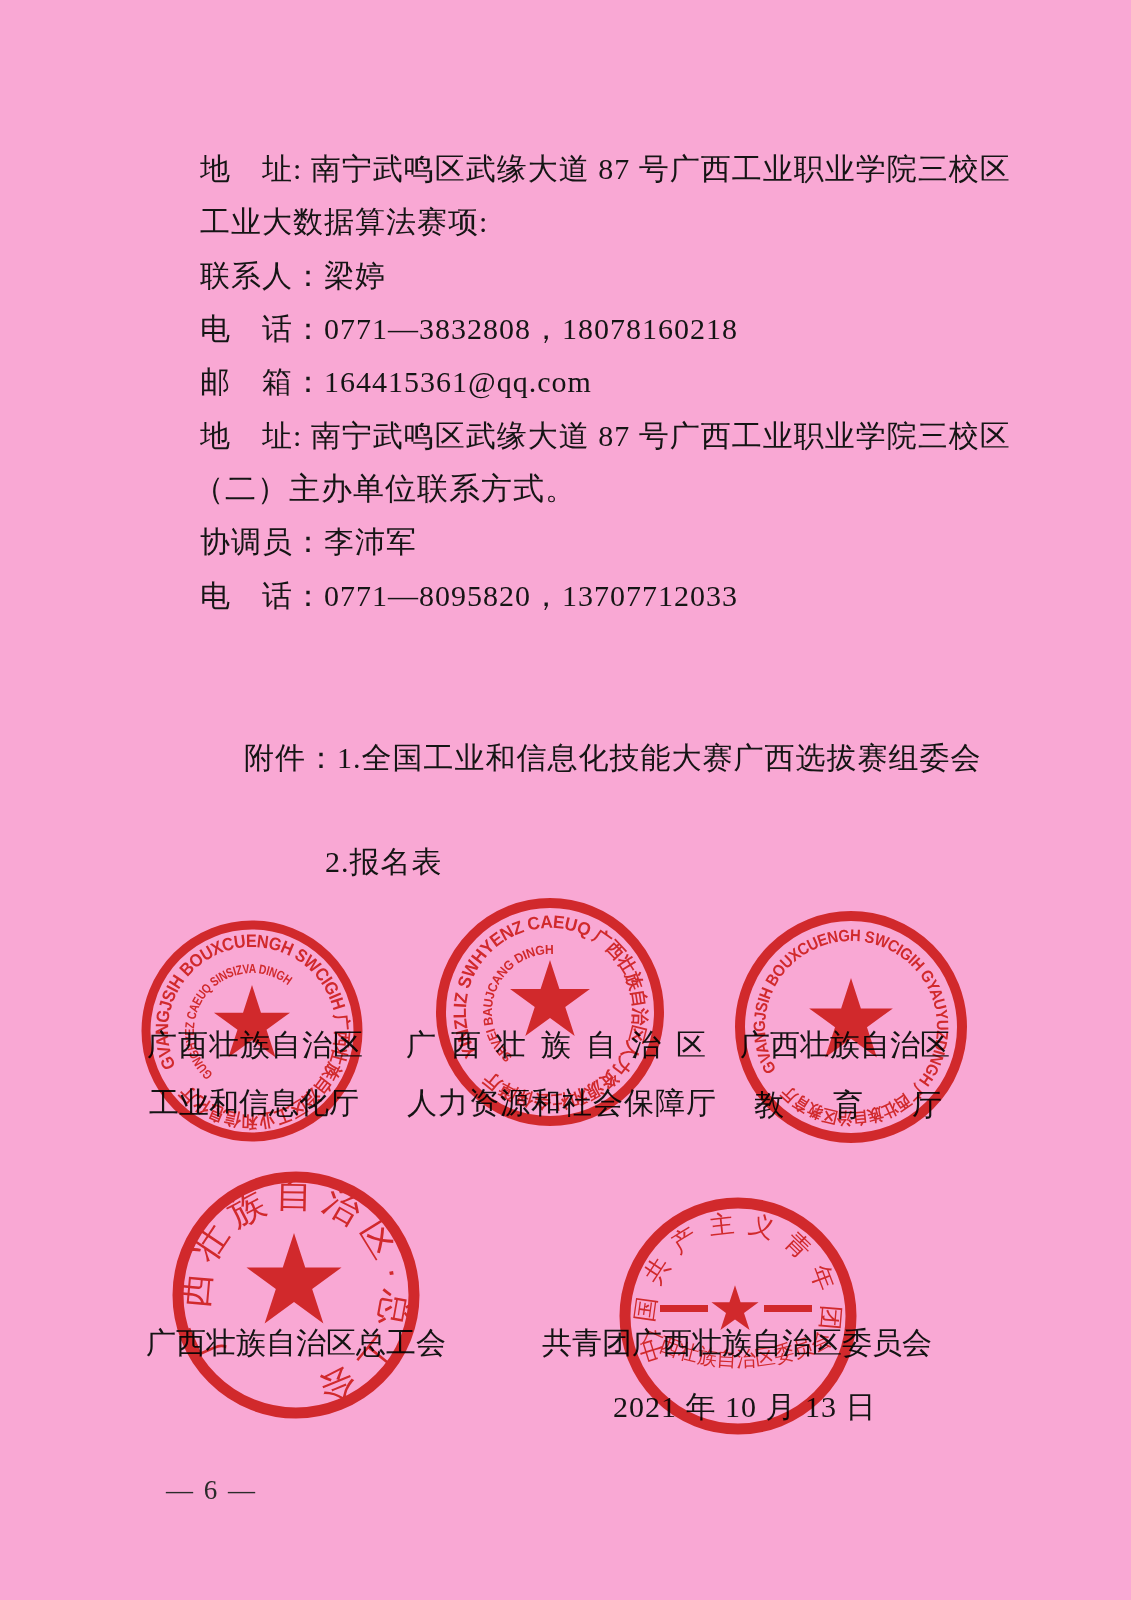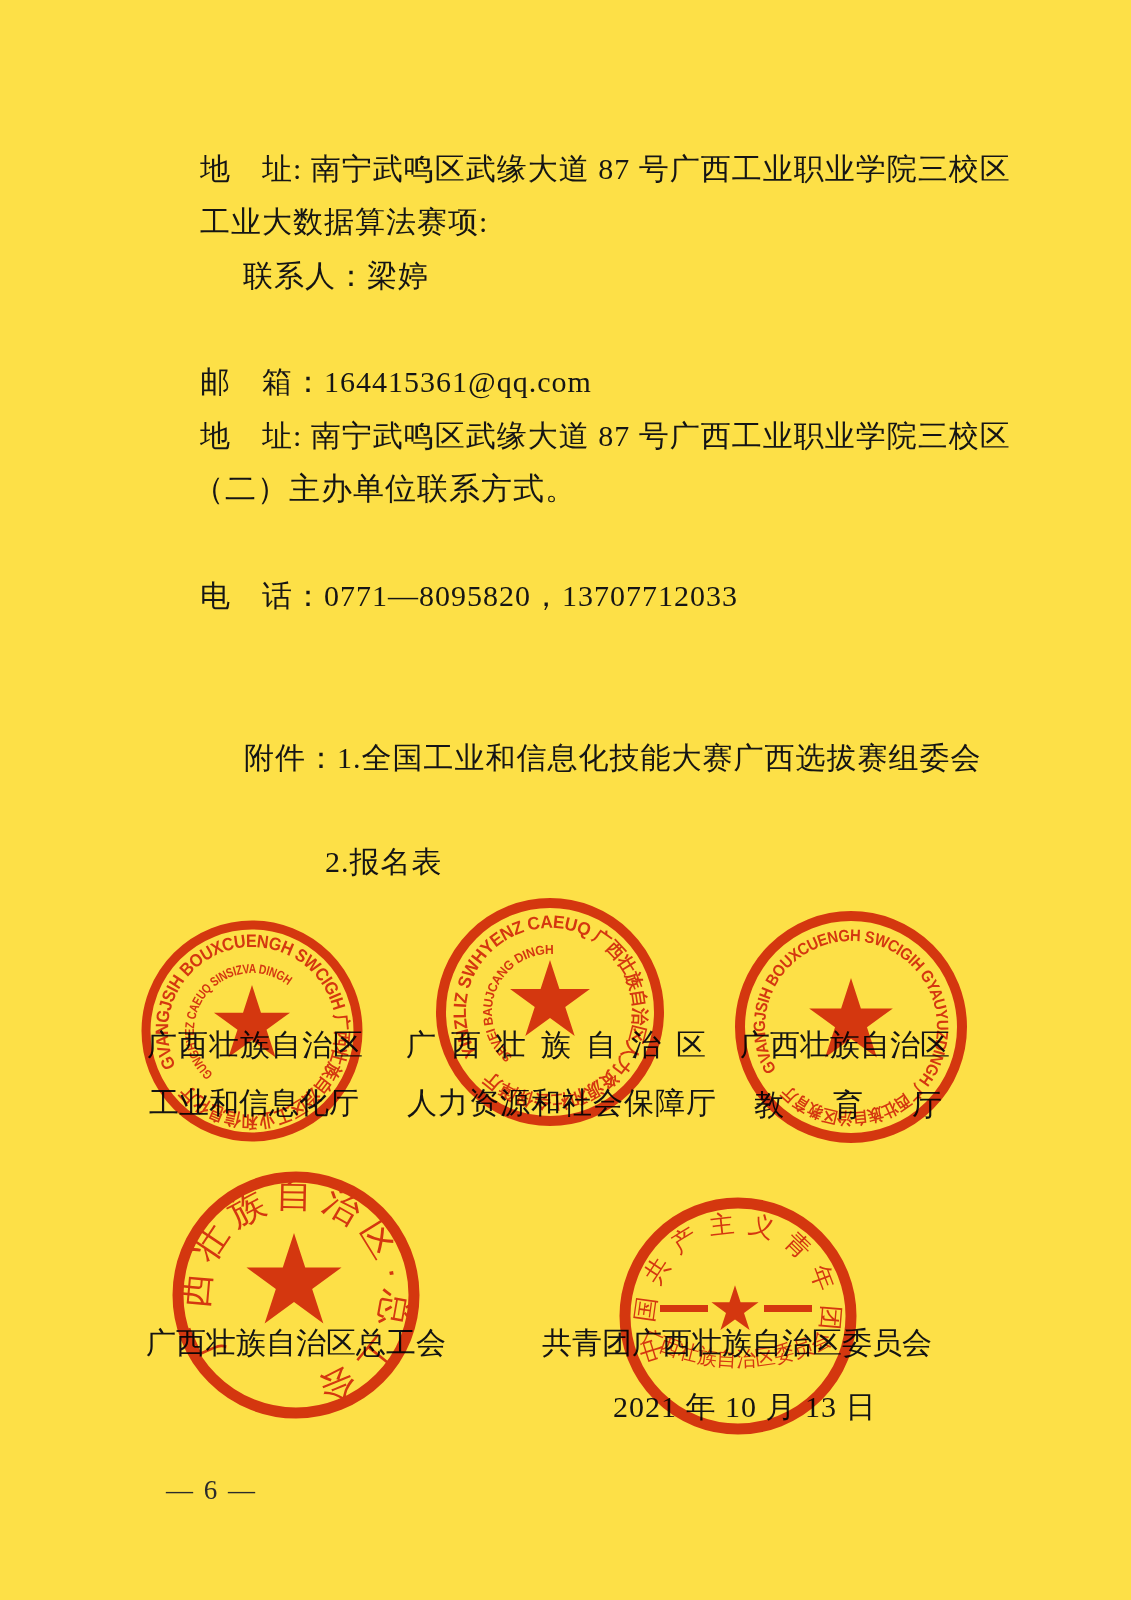--- a/index.html
+++ b/index.html
@@ -3,33 +3,33 @@
 <meta charset="utf-8">
 <style>
   :root{
     --red:#d2291e;
     --ink:#151515;
   }
   html,body{margin:0;padding:0;background:#ffffff;}
   .page{
     position:relative;
     width:1131px;height:1600px;
-    background:#fde047;
+    background:#f9a8d4;
     overflow:hidden;
     font-family:"Liberation Serif","DejaVu Serif",serif;
     color:var(--ink);
   }
   .ln{
     position:absolute;left:200px;
     font-size:30px;line-height:1.15;white-space:nowrap;
     letter-spacing:1px;
   }
   .l1{top:152px;}
   .l2{top:205px;}
-  .l3{top:259px;margin-left:43px;}
+  .l3{top:259px;}
   .l4{top:312px;}
   .l5{top:365px;}
   .l6{top:419px;}
   .l7{top:471px;left:193px;font-weight:normal;font-size:31px;}
   .l8{top:525px;}
   .l9{top:579px;text-align:right;}
   .l10{top:632px;}
   .l11{top:741px;left:202px;margin-left:42px;}
   .l12{top:794px;left:287px;}
   .l13{top:845px;left:325px;}
@@ -75,23 +75,25 @@
   .bar{fill:var(--red);}
 </style>
 </head>
 <body>
 
 <div class="page">
 
   <div class="ln l1">地　址: 南宁武鸣区武缘大道 87 号广西工业职业学院三校区</div>
   <div class="ln l2">工业大数据算法赛项:</div>
   <div class="ln l3">联系人：梁婷</div>
+  <div class="ln l4">电　话：0771—3832808，18078160218</div>
   <div class="ln l5">邮　箱：164415361@qq.com</div>
   <div class="ln l6">地　址: 南宁武鸣区武缘大道 87 号广西工业职业学院三校区</div>
   <div class="ln l7">（二）主办单位联系方式。</div>
+  <div class="ln l8">协调员：李沛军</div>
   <div class="ln l9">电　话：0771—8095820，13707712033</div>
 
   <div class="ln l11"><span>附件：</span><span>1.全国工业和信息化技能大赛广西选拔赛组委会</span></div>
   <div class="ln l13">2.报名表</div>
 
   <div class="cap c1a">广西壮族自治区</div>
   <div class="cap c1b">工业和信息化厅</div>
   <div class="cap c2a">广西壮族自治区</div>
   <div class="cap c2b">人力资源和社会保障厅</div>
   <div class="cap c3a">广西壮族自治区</div>

